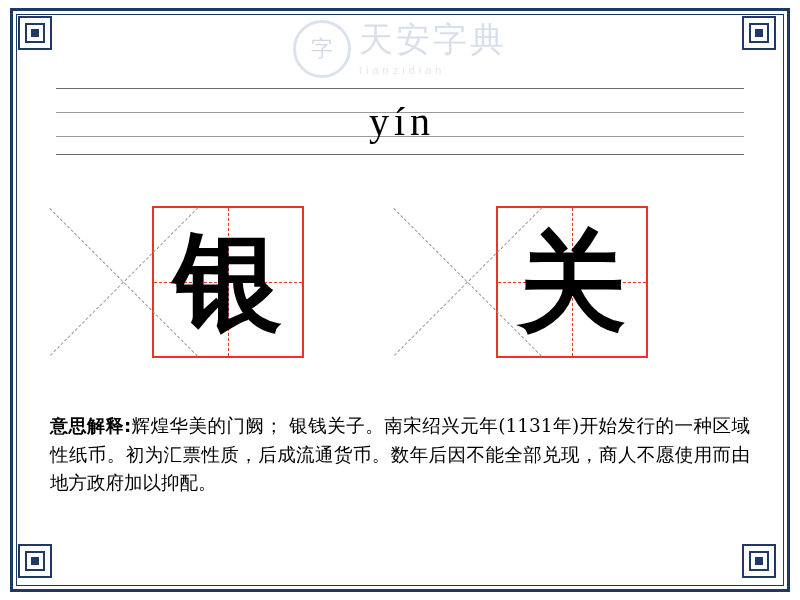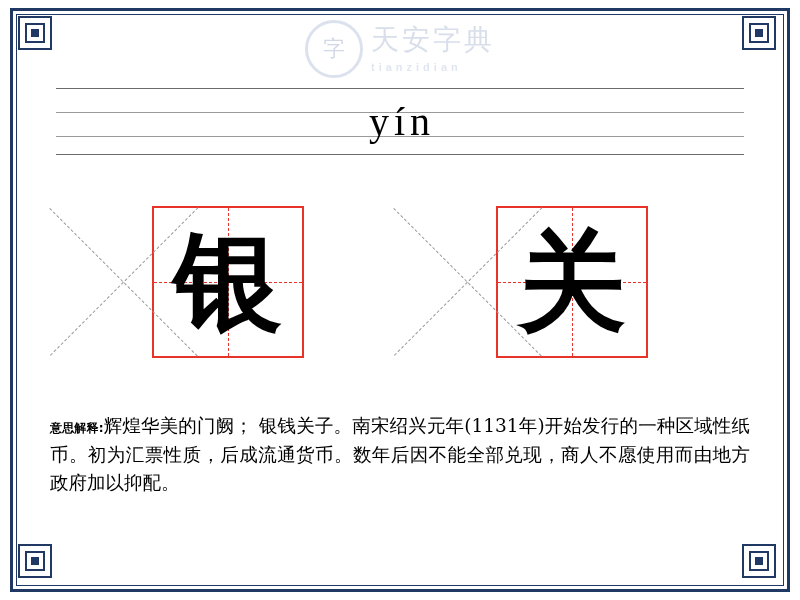--- a/index.html
+++ b/index.html
@@ -86,33 +86,32 @@
     font-size: 22px;
     font-family: "DejaVu Serif", serif;
   }
   .logo-text {
     display: flex;
     flex-direction: column;
     align-items: flex-start;
     line-height: 1;
   }
   .logo-cn {
-    font-size: 28px;
+    font-size: 34px;
     color: #b9c6da;
     letter-spacing: 3px;
     font-family: Liberation Serif, serif;
     text-align: right;
   }
   .logo-py {
     font-size: 11px;
     color: #c6d2e3;
     letter-spacing: 4px;
     margin-top: 8px;
     font-family: "Liberation Sans", sans-serif;
-    font-weight: bold;
   }
 
   
   .staff {
     position: absolute;
     left: 56px;
     right: 56px;
     top: 88px;
     height: 72px;
   }
@@ -220,21 +219,21 @@
     top: 412px;
     font-family: "DejaVu Serif", serif;
     font-size: 18.5px;
     line-height: 1.55;
     color: #000;
     text-align: justify;
   }
   .definition .label {
     font-weight: 700;
     font-family: "DejaVu Sans", sans-serif;
-    font-size: 12px;
+    font-size: 18px;
   }
 </style>
 </head>
 <body>
 
 <div class="page">
 
   <div class="frame-outer"></div>
   <div class="frame-inner"></div>
 

